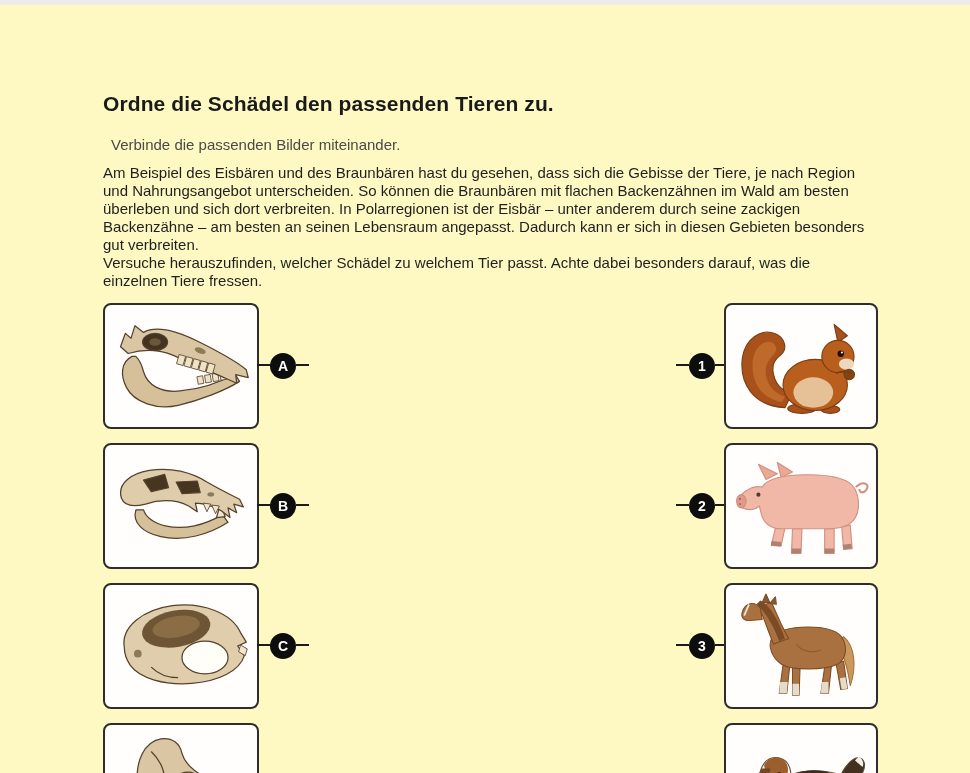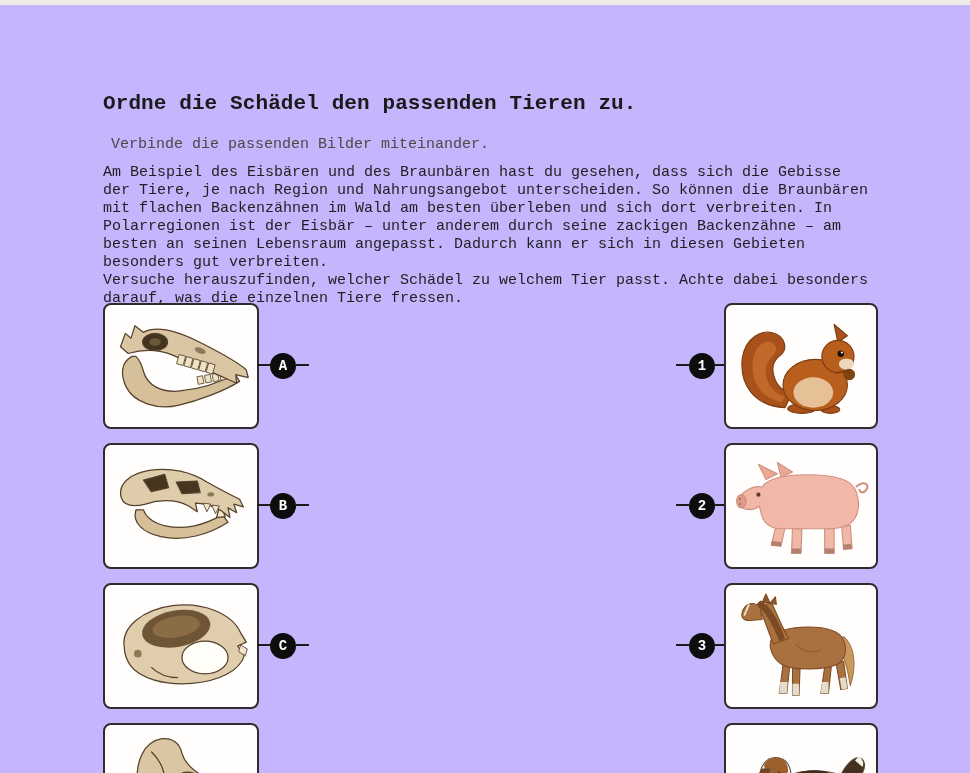--- a/index.html
+++ b/index.html
@@ -1,21 +1,21 @@
 <!DOCTYPE html>
 <html><head>
 <meta charset="utf-8">
 <style>
   html,body{margin:0;padding:0;}
   .page{
     position:relative;
     width:970px;height:773px;
-    background:#c4b5fd;
+    background:#fef9c3;
     overflow:hidden;
-    font-family:Liberation Mono, monospace;
+    font-family:Liberation Sans, sans-serif;
     color:#1f1f1f;
   }
   .window-edge{position:absolute;top:0;left:0;right:0;height:5px;background:#edece8;}
   .page-title{
     position:absolute;left:103px;top:92px;margin:0;
     font-size:21px;font-weight:700;color:#1a1a1a;letter-spacing:.1px;
   }
   .page-subtitle{
     position:absolute;left:103px;top:128px;margin:8px;
     font-size:15px;color:#4a4a48;

